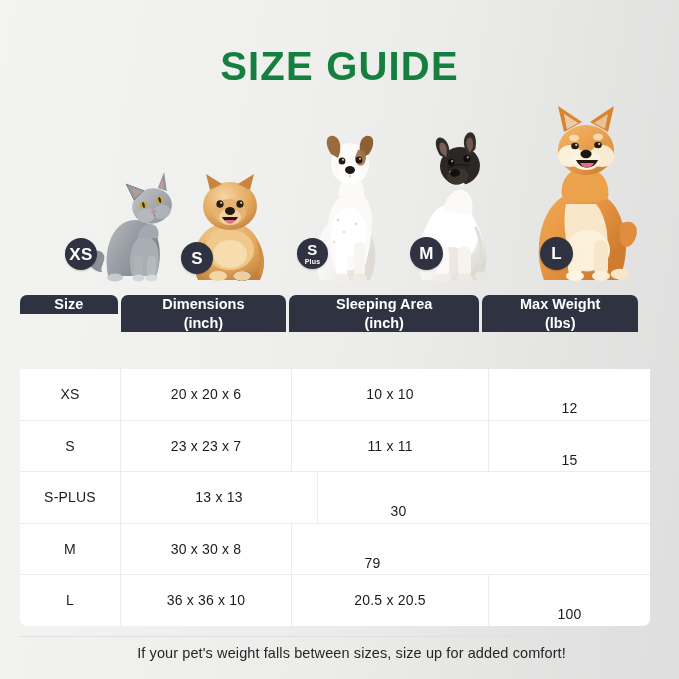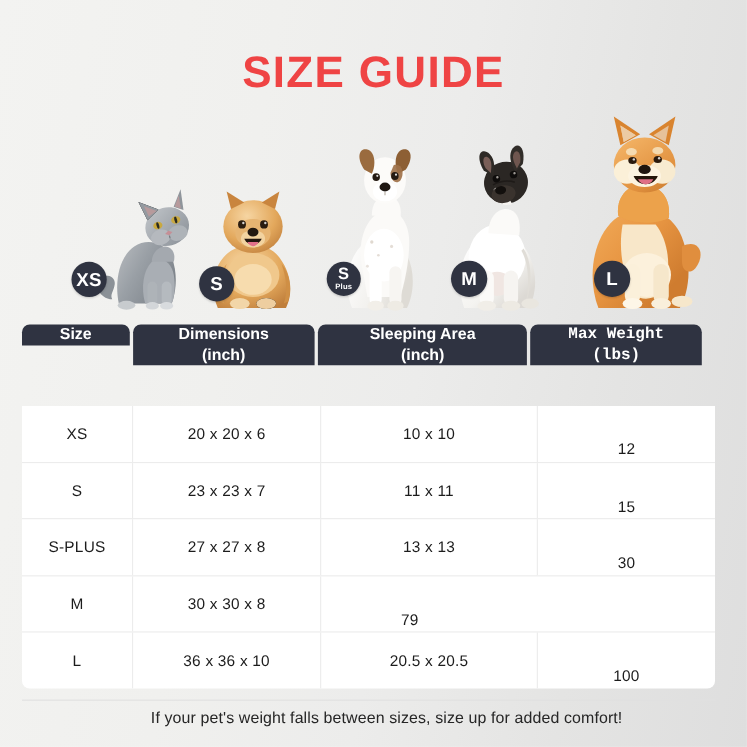--- a/index.html
+++ b/index.html
@@ -23,21 +23,21 @@
   
   .title {
     position: absolute;
     top: 44px;
     left: 0;
     width: 679px;
     text-align: center;
     font-size: 40px;
     font-weight: 700;
     letter-spacing: 1.2px;
-    color: #ef4444;
+    color: #15803d;
     font-family: "Liberation Sans", sans-serif;
   }
 
   
   .animals {
     position: absolute;
     top: 88px;
     left: 0;
     width: 679px;
     height: 196px;
@@ -98,21 +98,21 @@
     justify-content: center;
     text-align: center;
     font-size: 14.5px;
     font-weight: 700;
     line-height: 1.28;
     border-radius: 7px 7px 0 0;
     margin-right: 3px;
     box-sizing: border-box;
     padding: 0 4px;
   }
-  .th:last-child { margin-right: 12px; font-family: Liberation Mono, monospace; }
+  .th:last-child { margin-right: 12px; }
 
   .tbody {
     background: #ffffff;
     border-radius: 0 0 7px 7px;
     overflow: hidden;
   }
   .tr {
     display: flex;
     height: 50.5px;
     align-items: stretch;
@@ -484,21 +484,20 @@
 
       <div class="tr">
         <div class="td c0">S</div>
         <div class="td c1">23 x 23 x 7</div>
         <div class="td c2">11 x 11</div>
         <div class="td c3">15</div>
       </div>
 
       <div class="tr">
         <div class="td c0">S-PLUS</div>
-        <div class="td c1">27 x 27 x 8</div>
         <div class="td c2">13 x 13</div>
         <div class="td c3">30</div>
       </div>
 
       <div class="tr">
         <div class="td c0">M</div>
         <div class="td c1">30 x 30 x 8</div>
         <div class="td c3">79</div>
       </div>
 

